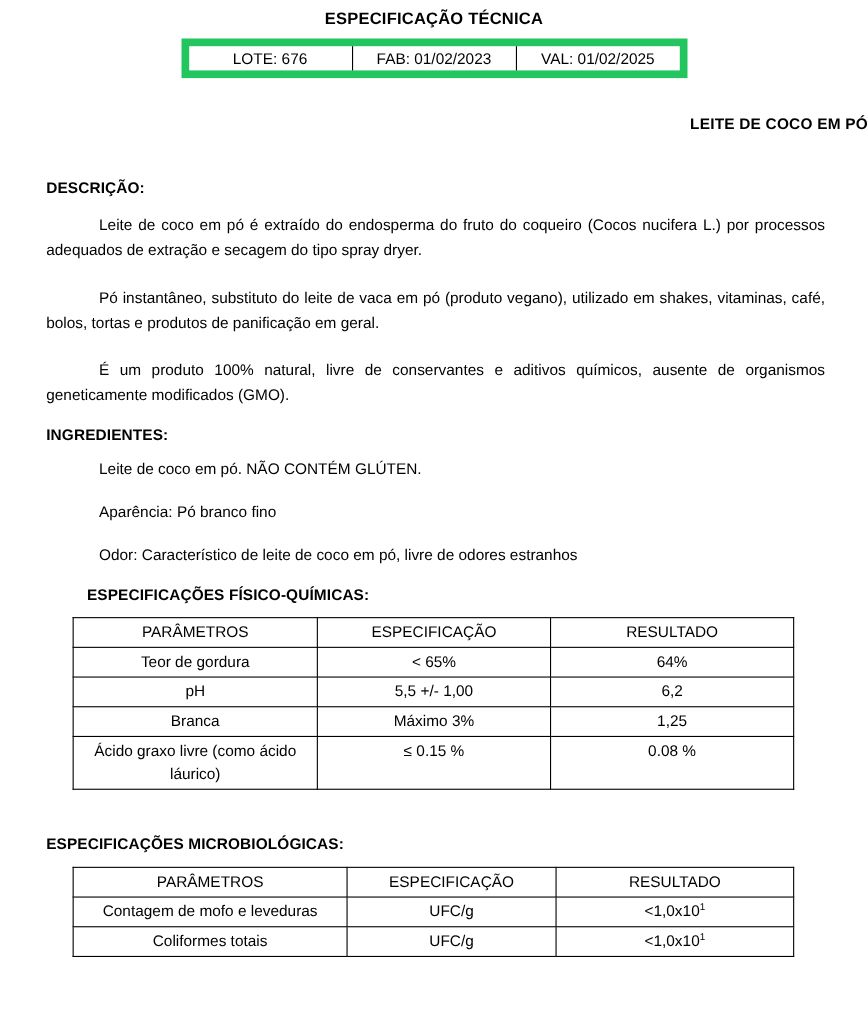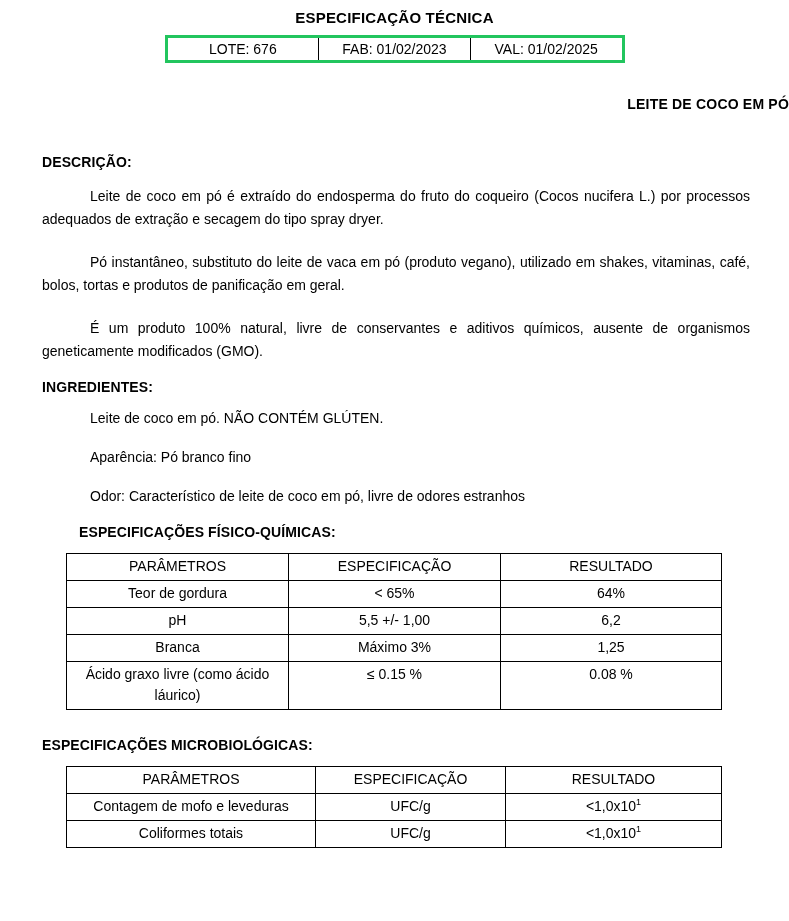--- a/index.html
+++ b/index.html
@@ -35,21 +35,21 @@
   }
 
   
   .lot-wrap {
     margin-top: 8px;
     display: flex;
     justify-content: center;
   }
   .lot-box {
     display: flex;
-    border: 3px solid #22c55e;
+    border: 7px solid #22c55e;
     width: 460px;
     box-sizing: border-box;
   }
   .lot-cell {
     flex: 1 1 0;
     text-align: center;
     font-size: 14px;
     line-height: 20px;
     padding: 1px 2px;
     box-sizing: border-box;
@@ -73,21 +73,21 @@
     font-size: 14px;
     font-weight: bold;
     margin-left: 42px;
     letter-spacing: 0.1px;
     line-height: 18px;
   }
   .heading-descricao { margin-top: 40px; }
   .heading-ingredientes { margin-top: 15px; }
   .heading-sensoriais { margin-top: 14px; }
   .heading-fisico { margin-top: 16px; padding-left: 37px; }
-  .heading-micro { margin-top: 26px; }
+  .heading-micro { margin-top: 40px; }
 
   
   .para {
     font-size: 14px;
     line-height: 23px;
     text-align: justify;
     margin: 20px 39px 0 42px;
     text-indent: 48px;
   }
   .para-first { margin-top: 14px; }

